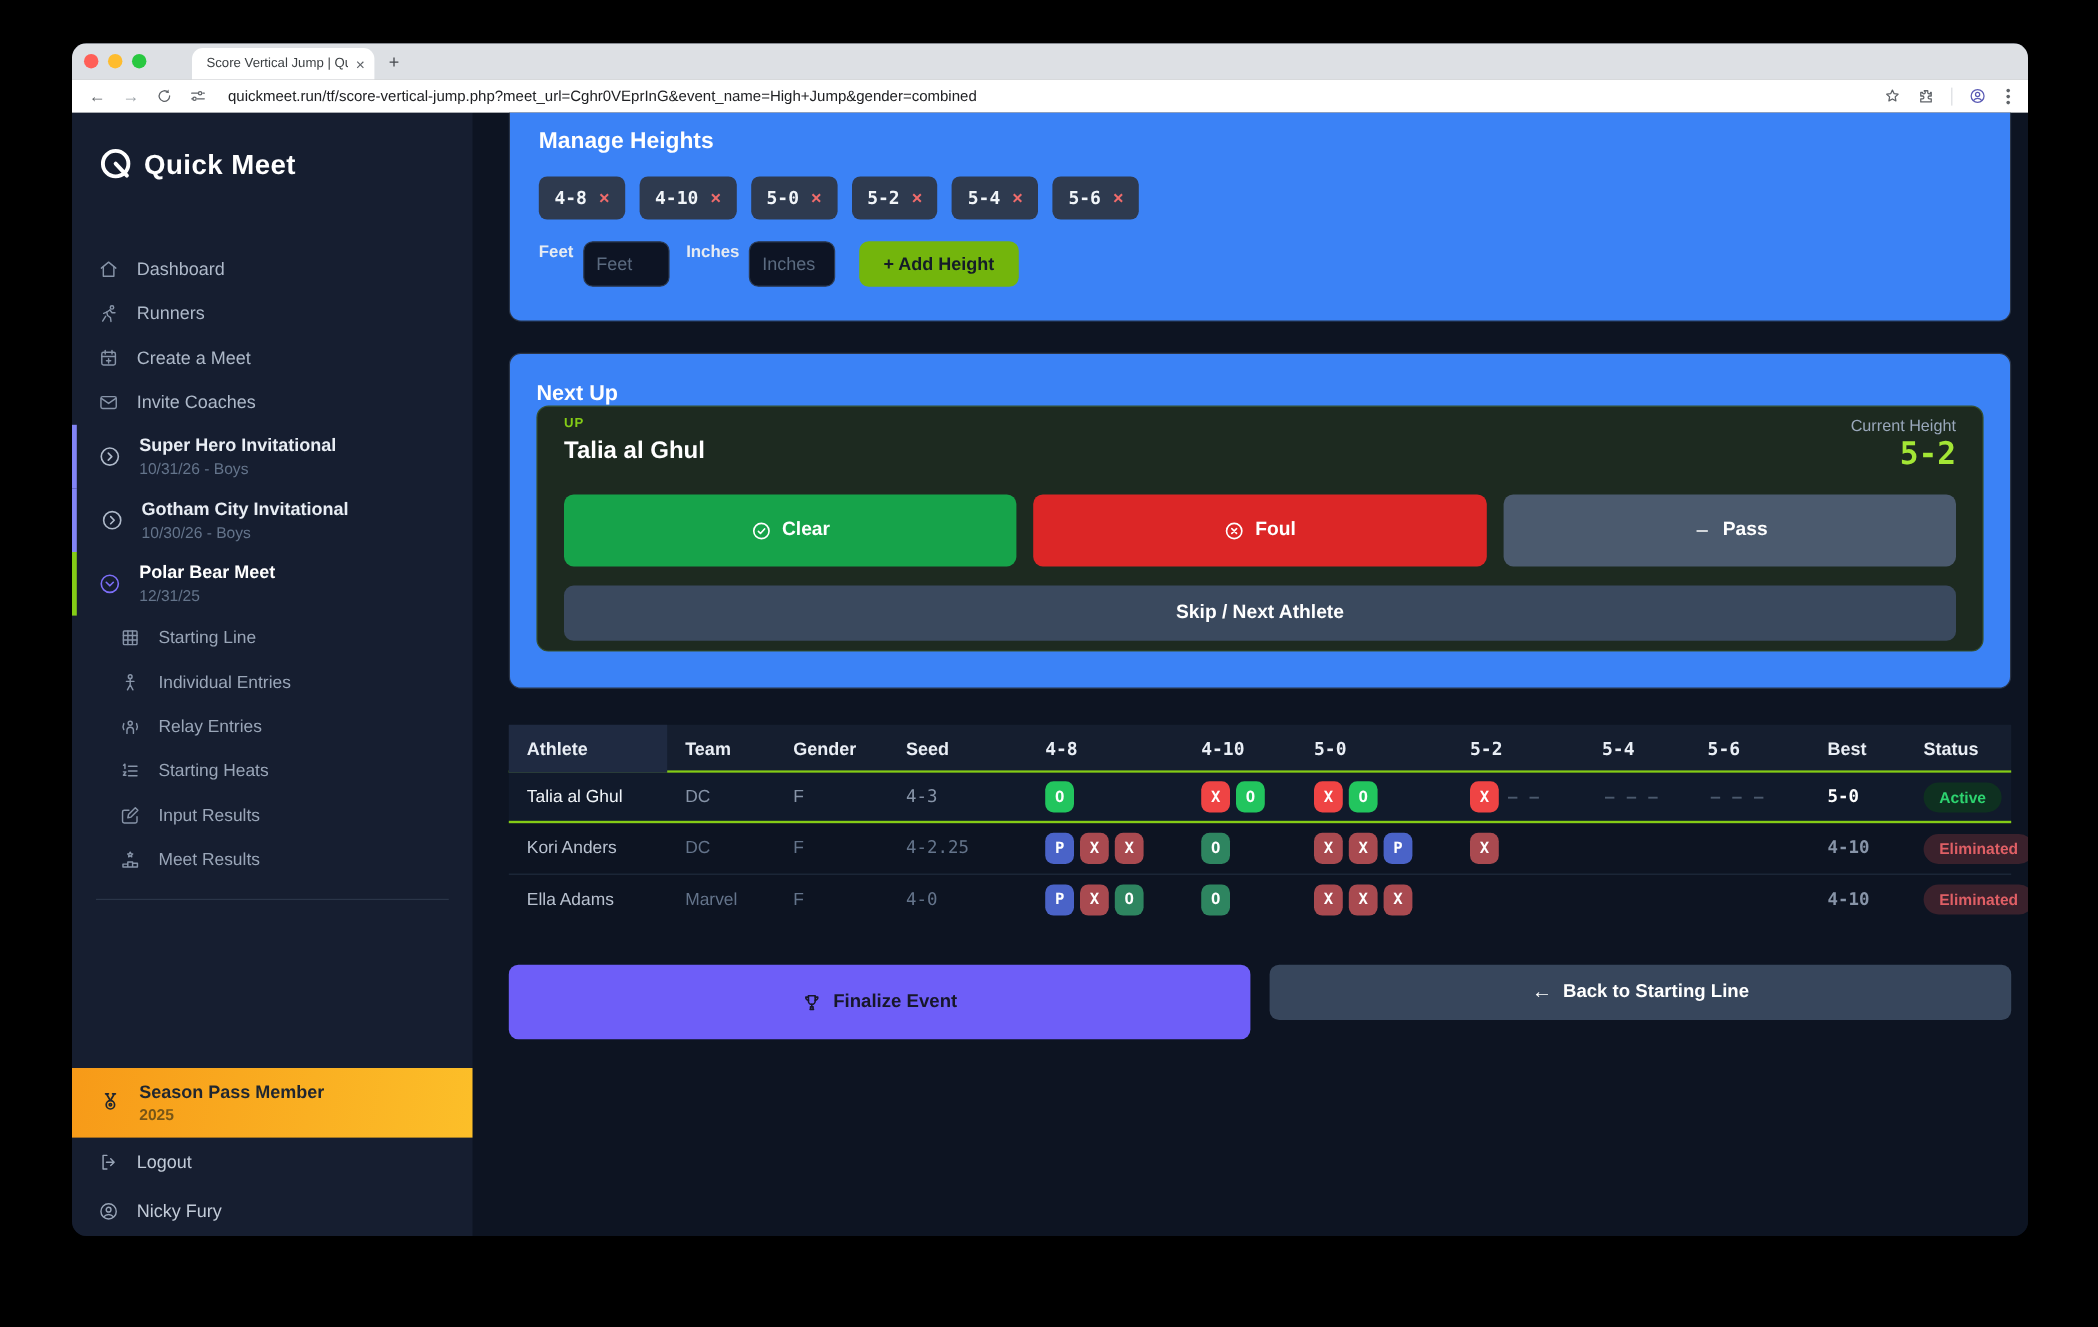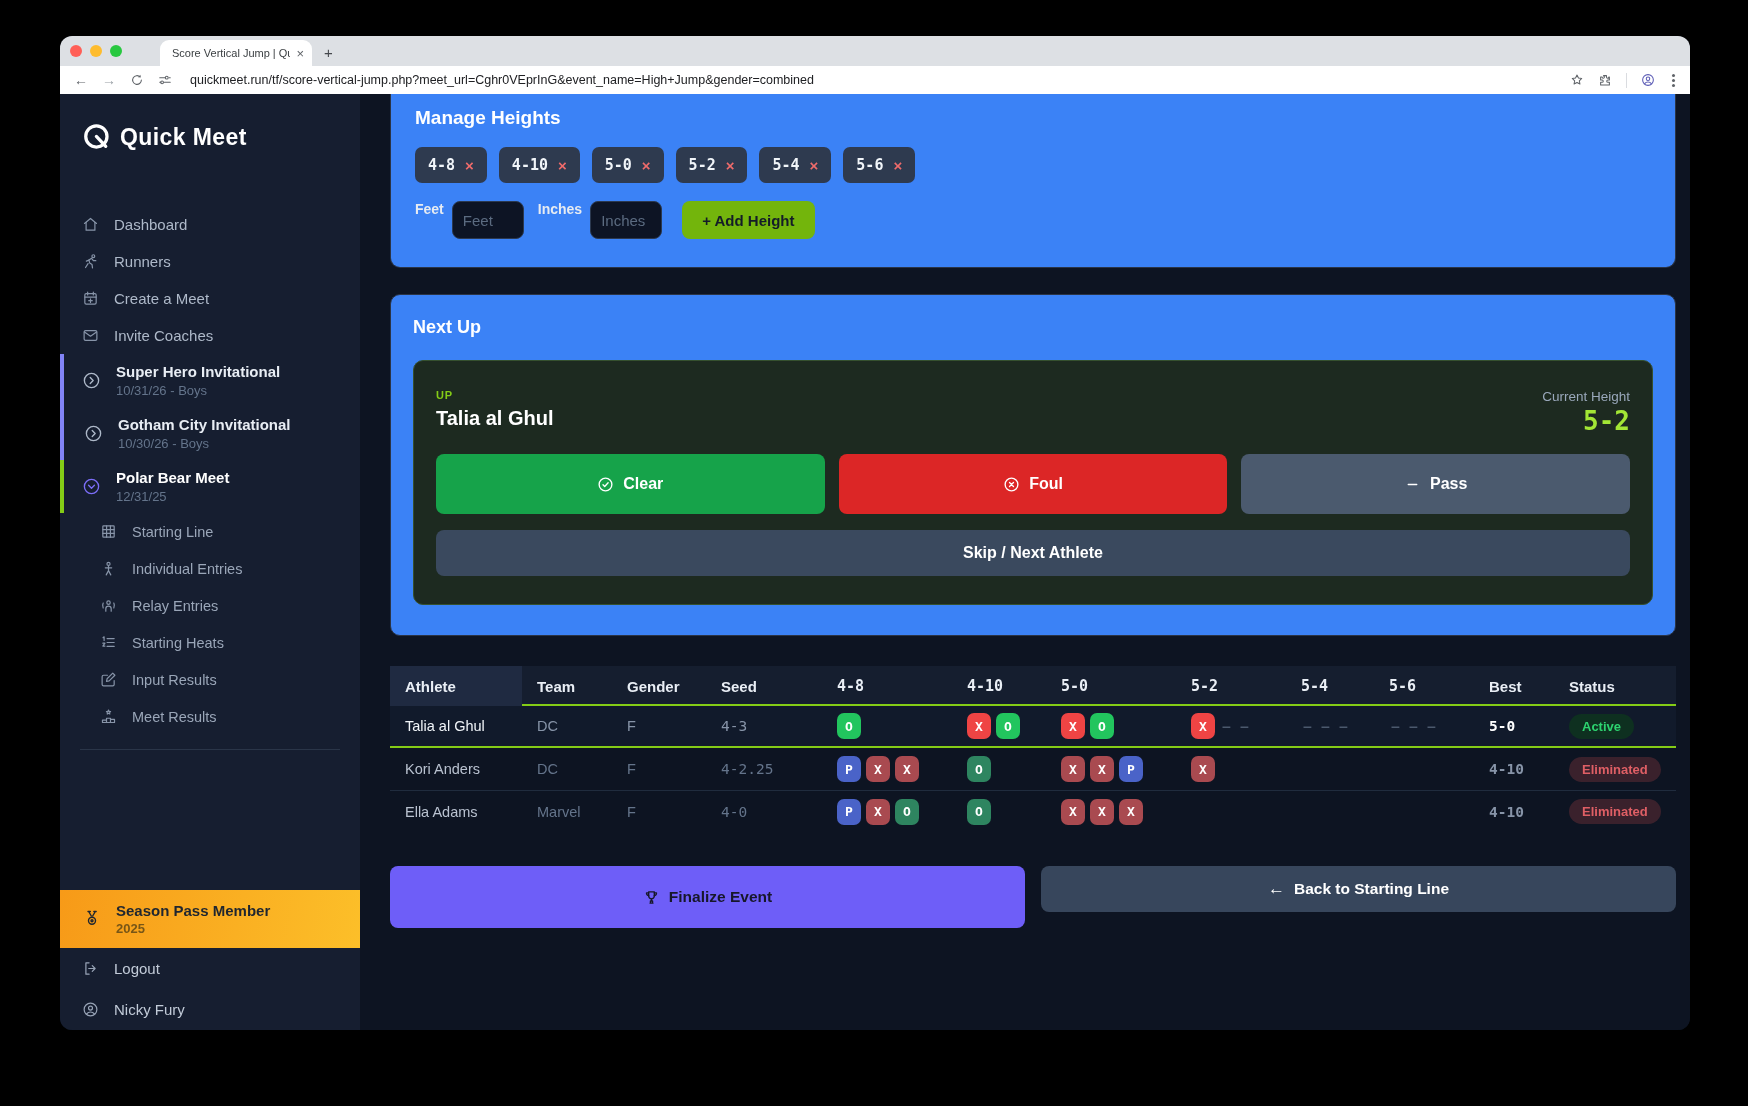--- a/index.html
+++ b/index.html
@@ -22,21 +22,21 @@
   .ticon { width:14px; height:14px; color:#5f6368; display:inline-block; }
   .ticon svg { width:100%; height:100%; fill:none; stroke:currentColor; stroke-width:1.8; stroke-linecap:round; stroke-linejoin:round; }
   .urltext { flex:1; font-size:12.5px; color:#202124; white-space:nowrap; overflow:hidden; margin-left:4px; }
   .tb-sep { width:1px; height:15px; background:#dadce0; }
   .profile-ic { color:#5b5bb5; }
   .kebab { display:flex; flex-direction:column; gap:2px; padding:0 3px; }
   .kebab i { width:3px; height:3px; border-radius:50%; background:#5f6368; }
 
   
   .app { flex:1; display:flex; min-height:0; }
-  .sidebar { width:300px; flex:0 0 auto; background:#161e30; display:flex; flex-direction:column; padding-top:20px; overflow:hidden; }
+  .sidebar { width:334px; flex:0 0 auto; background:#161e30; display:flex; flex-direction:column; padding-top:20px; overflow:hidden; }
   .logo { display:flex; align-items:center; gap:8px; padding:8px 0 8px 22px; color:#fff; }
   .logo-ic { width:30px; height:30px; color:#fff; }
   .logo-ic svg { width:100%; height:100%; fill:none; stroke:currentColor; stroke-width:2.6; stroke-linecap:round; }
   .logo-text { font-size:23px; font-weight:800; letter-spacing:.4px; }
   .nav { margin-top:46px; }
   .nav-item { display:flex; align-items:center; gap:15px; padding:10px 0 10px 22px; color:#aeb9c9; font-size:15px; cursor:default; }
   .nav-item .sicon { color:#8794a8; }
   .sicon { width:17px; height:17px; flex:0 0 auto; display:inline-block; }
   .sicon svg { width:100%; height:100%; fill:none; stroke:currentColor; stroke-width:1.7; stroke-linecap:round; stroke-linejoin:round; }
   .meet-item { display:flex; align-items:center; gap:15px; padding:9px 0 9px 18px; border-left:4px solid transparent; cursor:default; }
@@ -65,21 +65,21 @@
   .chip-label { font-family:"DejaVu Sans Mono",monospace; font-weight:700; font-size:15px; color:#f1f5f9; }
   .chip-x { color:#ef6b6b; font-size:15px; font-weight:700; line-height:1; cursor:default; }
   .hform { display:flex; align-items:flex-end; gap:14px; margin-top:18px; }
   .field { display:flex; flex-direction:row; gap:8px; }
   .field-label { color:#e6ebf2; font-size:14px; font-weight:700; }
   .tinput { width:72px; height:38px; background:#0d1424; border:1px solid #2b3950; border-radius:8px; color:#cbd5e1; font-size:15px; padding:0 10px; font-family:"Liberation Sans",sans-serif; outline:none; }
   .tinput::placeholder { color:#5b6b80; }
   .btn-add { height:38px; padding:0 20px; background:#73b50c; border:none; border-radius:8px; color:#141c28; font-weight:800; font-size:15px; cursor:default; margin-left:6px; }
 
   .card-nextup { margin-top:26px; padding:22px 22px 30px; }
-  .panel { margin-top:22px; background:#1d2a20; border:1px solid #35502e; border-radius:10px; padding:28px 22px; }
+  .panel { background:#1d2a20; border:1px solid #35502e; border-radius:10px; padding:8px 22px; }
   .panel-head { display:flex; justify-content:space-between; align-items:flex-start; }
   .up-label { color:#84cc16; font-size:11px; font-weight:800; letter-spacing:.8px; }
   .up-athlete { color:#fff; font-size:20px; font-weight:800; margin-top:6px; }
   .ch-label { color:#9aa8bb; font-size:13.5px; text-align:right; }
   .ch-value { color:#a3e635; font-family:"DejaVu Sans Mono",monospace; font-size:26px; font-weight:800; text-align:right; margin-top:2px; }
   .mark-btn-row { display:flex; gap:14px; margin-top:18px; }
   .mark-btn { flex:1; height:60px; border:none; border-radius:8px; color:#fff; font-weight:800; font-size:16px; display:flex; align-items:center; justify-content:center; gap:9px; cursor:default; font-family:"Liberation Sans",sans-serif; }
   .mark-btn .bicon { width:17px; height:17px; }
   .bicon svg { width:100%; height:100%; fill:none; stroke:currentColor; stroke-width:1.9; stroke-linecap:round; stroke-linejoin:round; }
   .btn-clear { background:#16a34a; }

